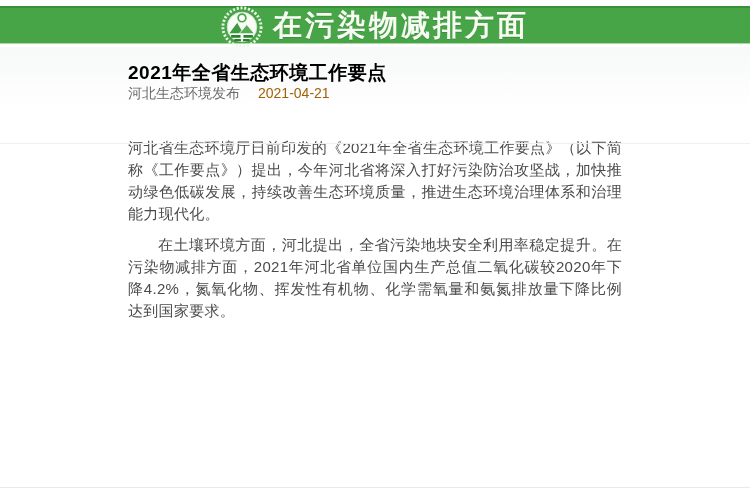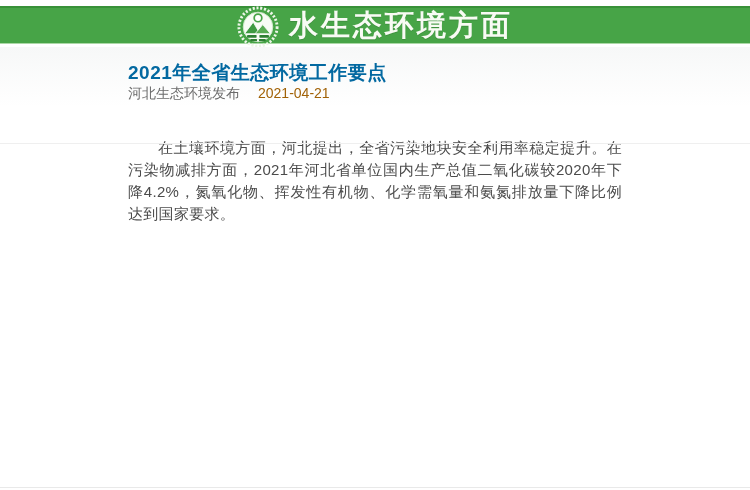--- a/index.html
+++ b/index.html
@@ -53,21 +53,21 @@
   .content {
     position: relative;
     width: 494px;
     margin: 0 auto;
   }
   .article-title {
     margin: 17px 0 0 0;
     font-size: 19px;
     line-height: 24px;
     font-weight: 700;
-    color: #0369a1;
+    color: #000000;
     letter-spacing: 0.5px;
   }
   .byline {
     font-size: 14px;
     line-height: 17px;
     display: flex;
     align-items: baseline;
   }
   .byline .source { color: #6b6b6b; margin-right: 18px; cursor: pointer; }
   .byline .date { color: #a16207; }
@@ -112,33 +112,34 @@
 
         <path d="M8 29 L17 17 L24 29 Z" fill="#3e9a41" stroke="#ffffff" stroke-width="0.8"></path>
         <path d="M19 29 L27 19.5 L35 29 Z" fill="#57ab52" stroke="#ffffff" stroke-width="0.8"></path>
 
         <rect x="10.5" y="30.5" width="10" height="2.8" rx="0.5" fill="#2e7f33"></rect>
         <rect x="23.5" y="30.5" width="10" height="2.8" rx="0.5" fill="#2e7f33"></rect>
         <rect x="14" y="34.5" width="7" height="2.4" rx="0.5" fill="#2e7f33"></rect>
         <rect x="23" y="34.5" width="7" height="2.4" rx="0.5" fill="#2e7f33"></rect>
       </svg>
     </span>
-    <span class="banner-title">水生态环境方面</span>
+    <span class="banner-title">在污染物减排方面</span>
   </div>
 </header>
 
 <div class="banner-fade"></div>
 
 <main class="content">
   <h1 class="article-title">2021年全省生态环境工作要点</h1>
 
   <div class="byline">
     <span class="source">河北生态环境发布</span>
     <span class="date">2021-04-21</span>
   </div>
 
   <article class="article-body">
+    <p>河北省生态环境厅日前印发的《2021年全省生态环境工作要点》（以下简称《工作要点》）提出，今年河北省将深入打好污染防治攻坚战，加快推动绿色低碳发展，持续改善生态环境质量，推进生态环境治理体系和治理能力现代化。</p>
     <p class="indent">在土壤环境方面，河北提出，全省污染地块安全利用率稳定提升。在污染物减排方面，2021年河北省单位国内生产总值二氧化碳较2020年下降4.2%，氮氧化物、挥发性有机物、化学需氧量和氨氮排放量下降比例达到国家要求。</p>
   </article>
 </main>
 
 <div class="divider-top"></div>
 <div class="divider-bottom"></div>
 
 </body></html>

